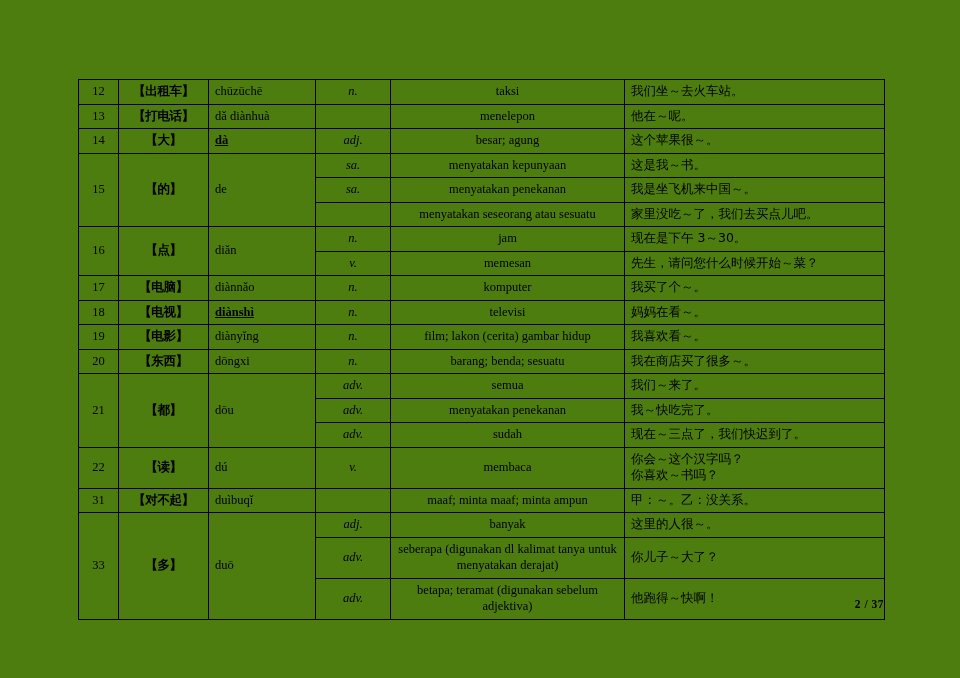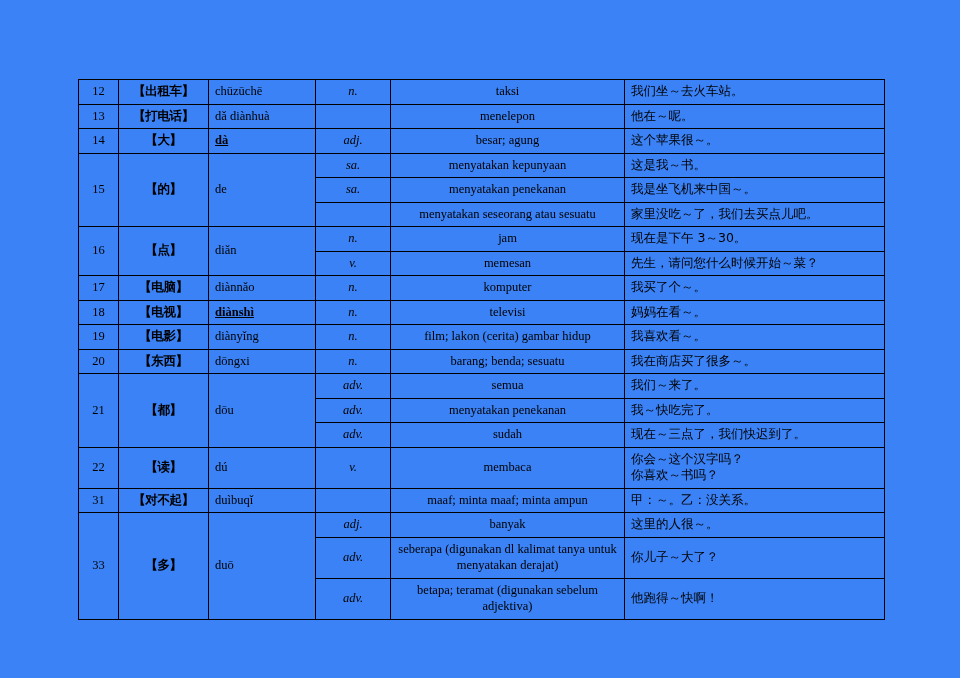--- a/index.html
+++ b/index.html
@@ -15,21 +15,21 @@
     color: #000000;
     overflow: hidden;
     position: relative;
   }
   .page {
     position: absolute;
     left: 0;
     top: 0;
     width: 960px;
     height: 678px;
-    background: #3b82f6;
+    background: #4d7c0f;
   }
   .sheet {
     position: absolute;
     left: 78px;
     top: 79px;
     width: 806px;
   }
   table.vocab {
     border-collapse: collapse;
     table-layout: fixed;
@@ -295,14 +295,15 @@
             <td class="pos">adv.</td>
             <td class="mean">betapa; teramat (digunakan sebelum adjektiva)</td>
             <td class="ex">
               <span class="exline">他跑得～快啊！</span>
             </td>
           </tr>
         </tbody>
     </table>
   </div>
 
+  <div class="footer">2 / 37</div>
 
 </div>
 
 </body></html>

